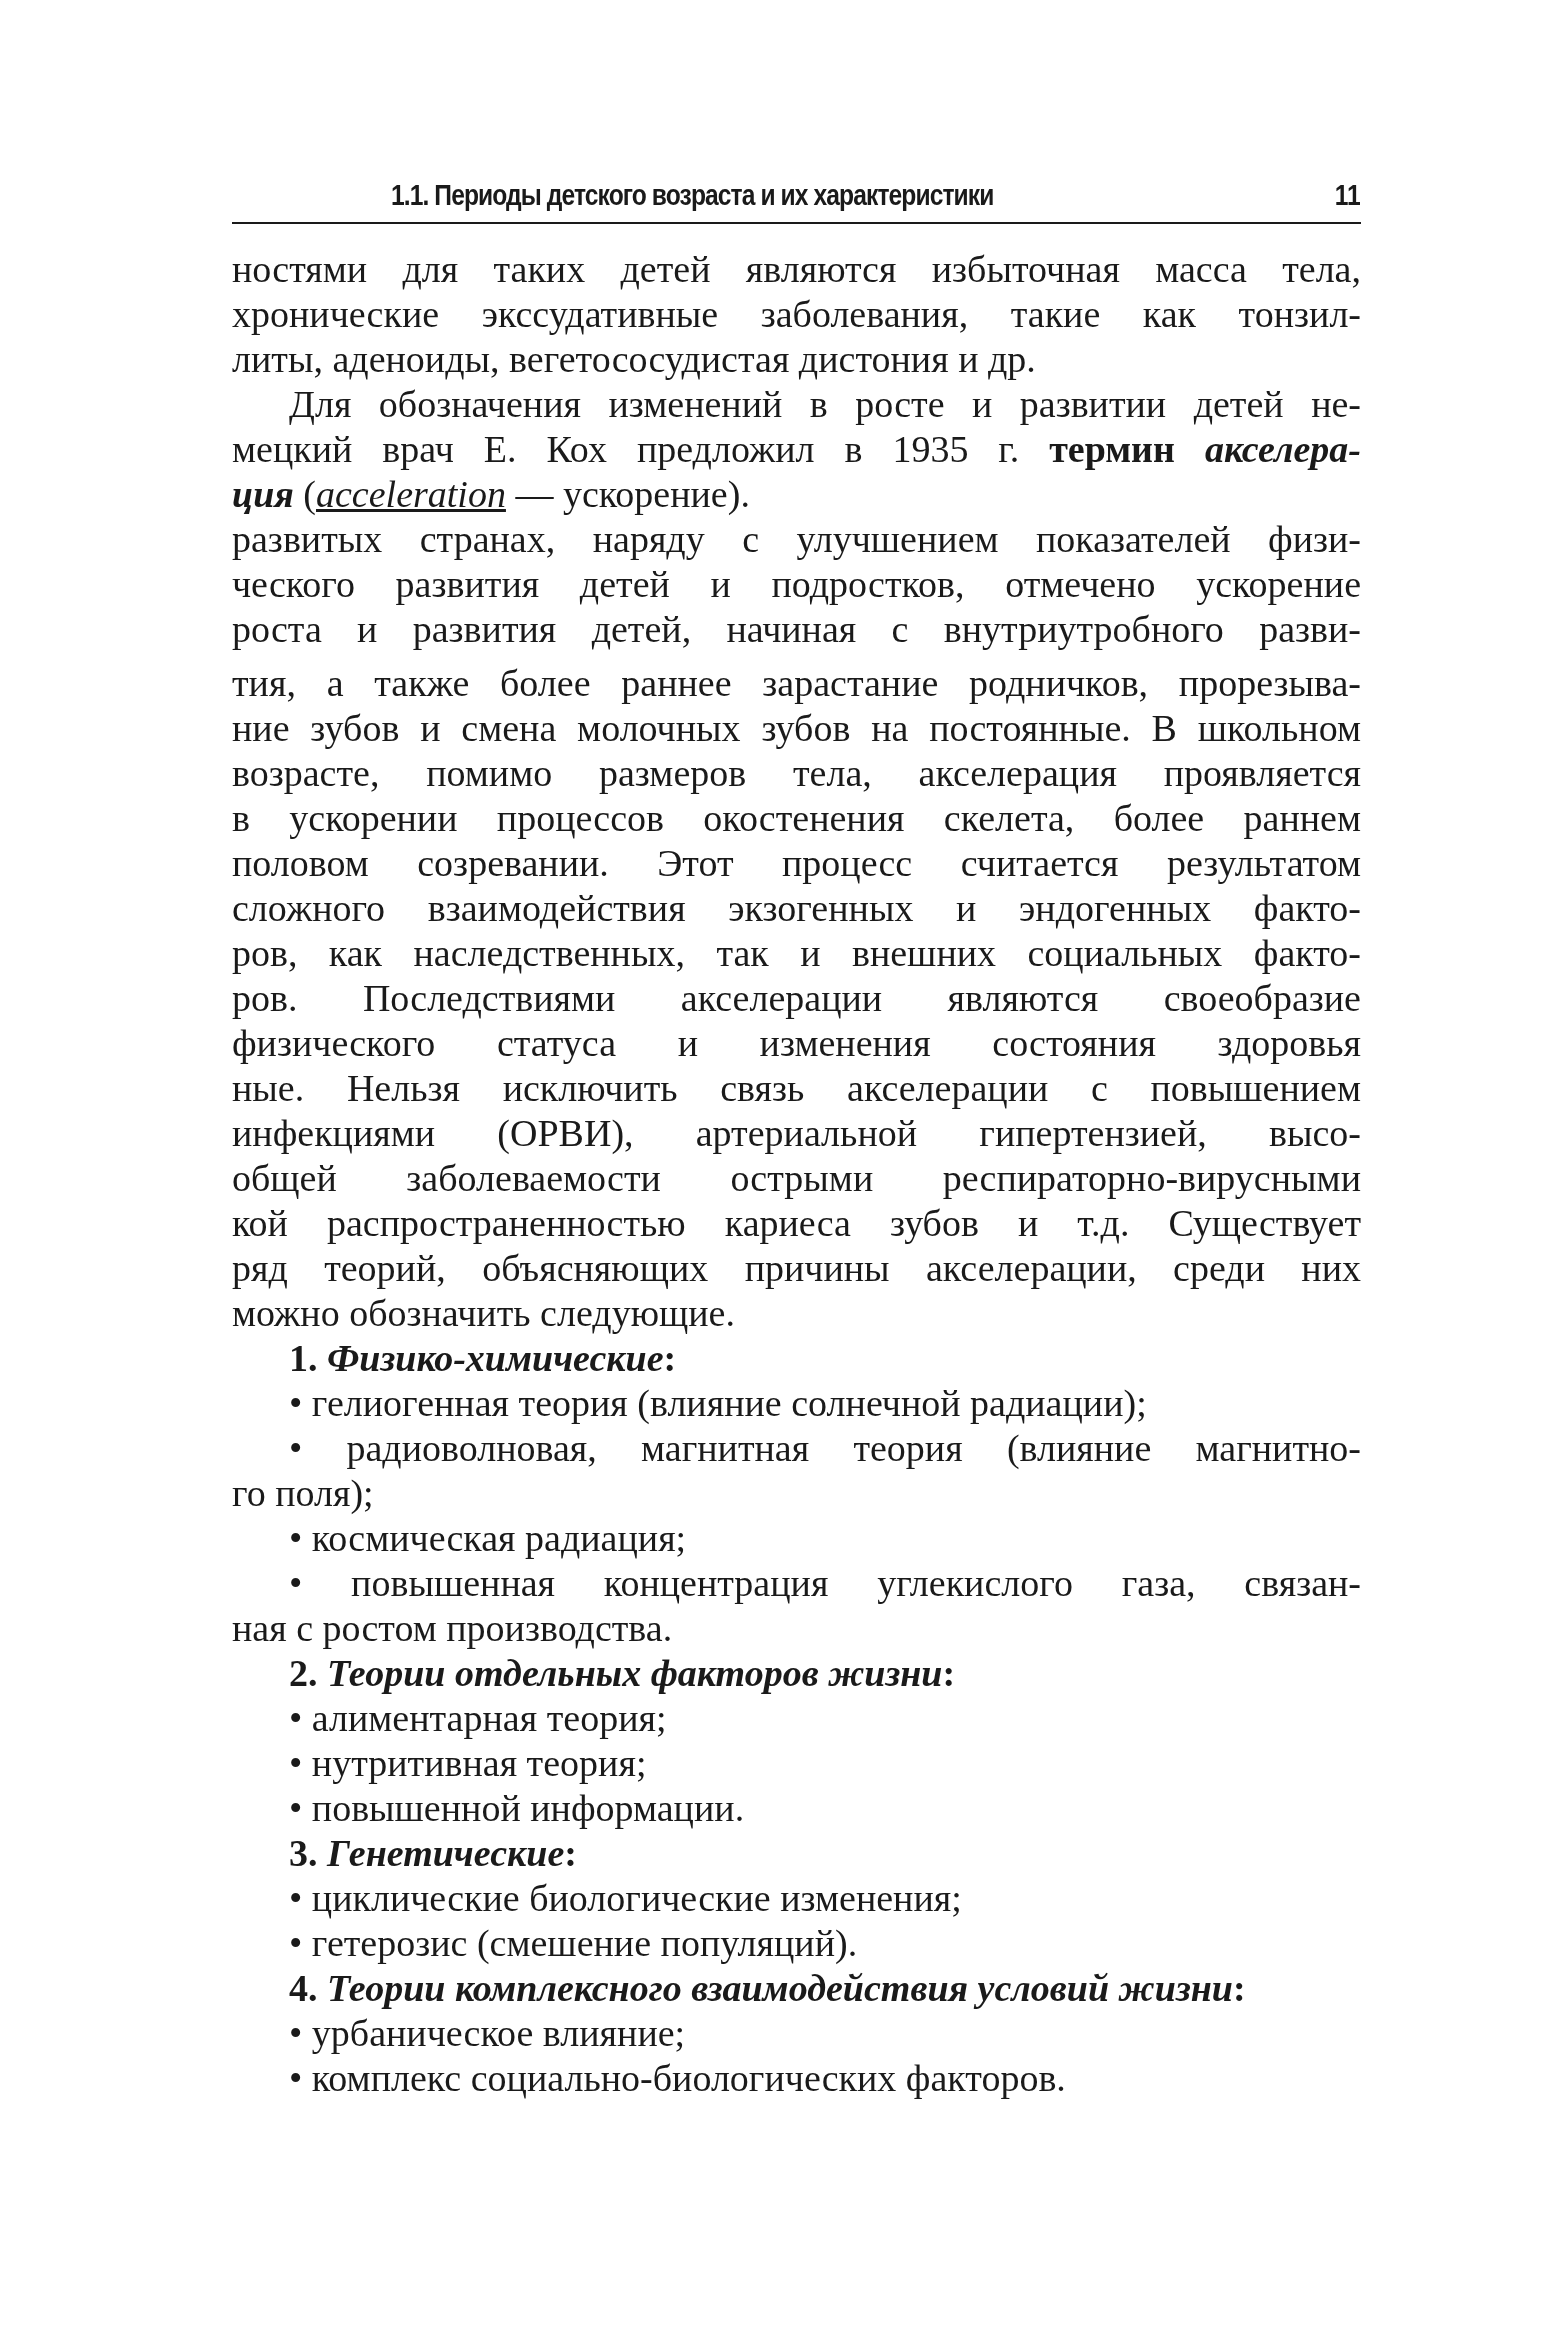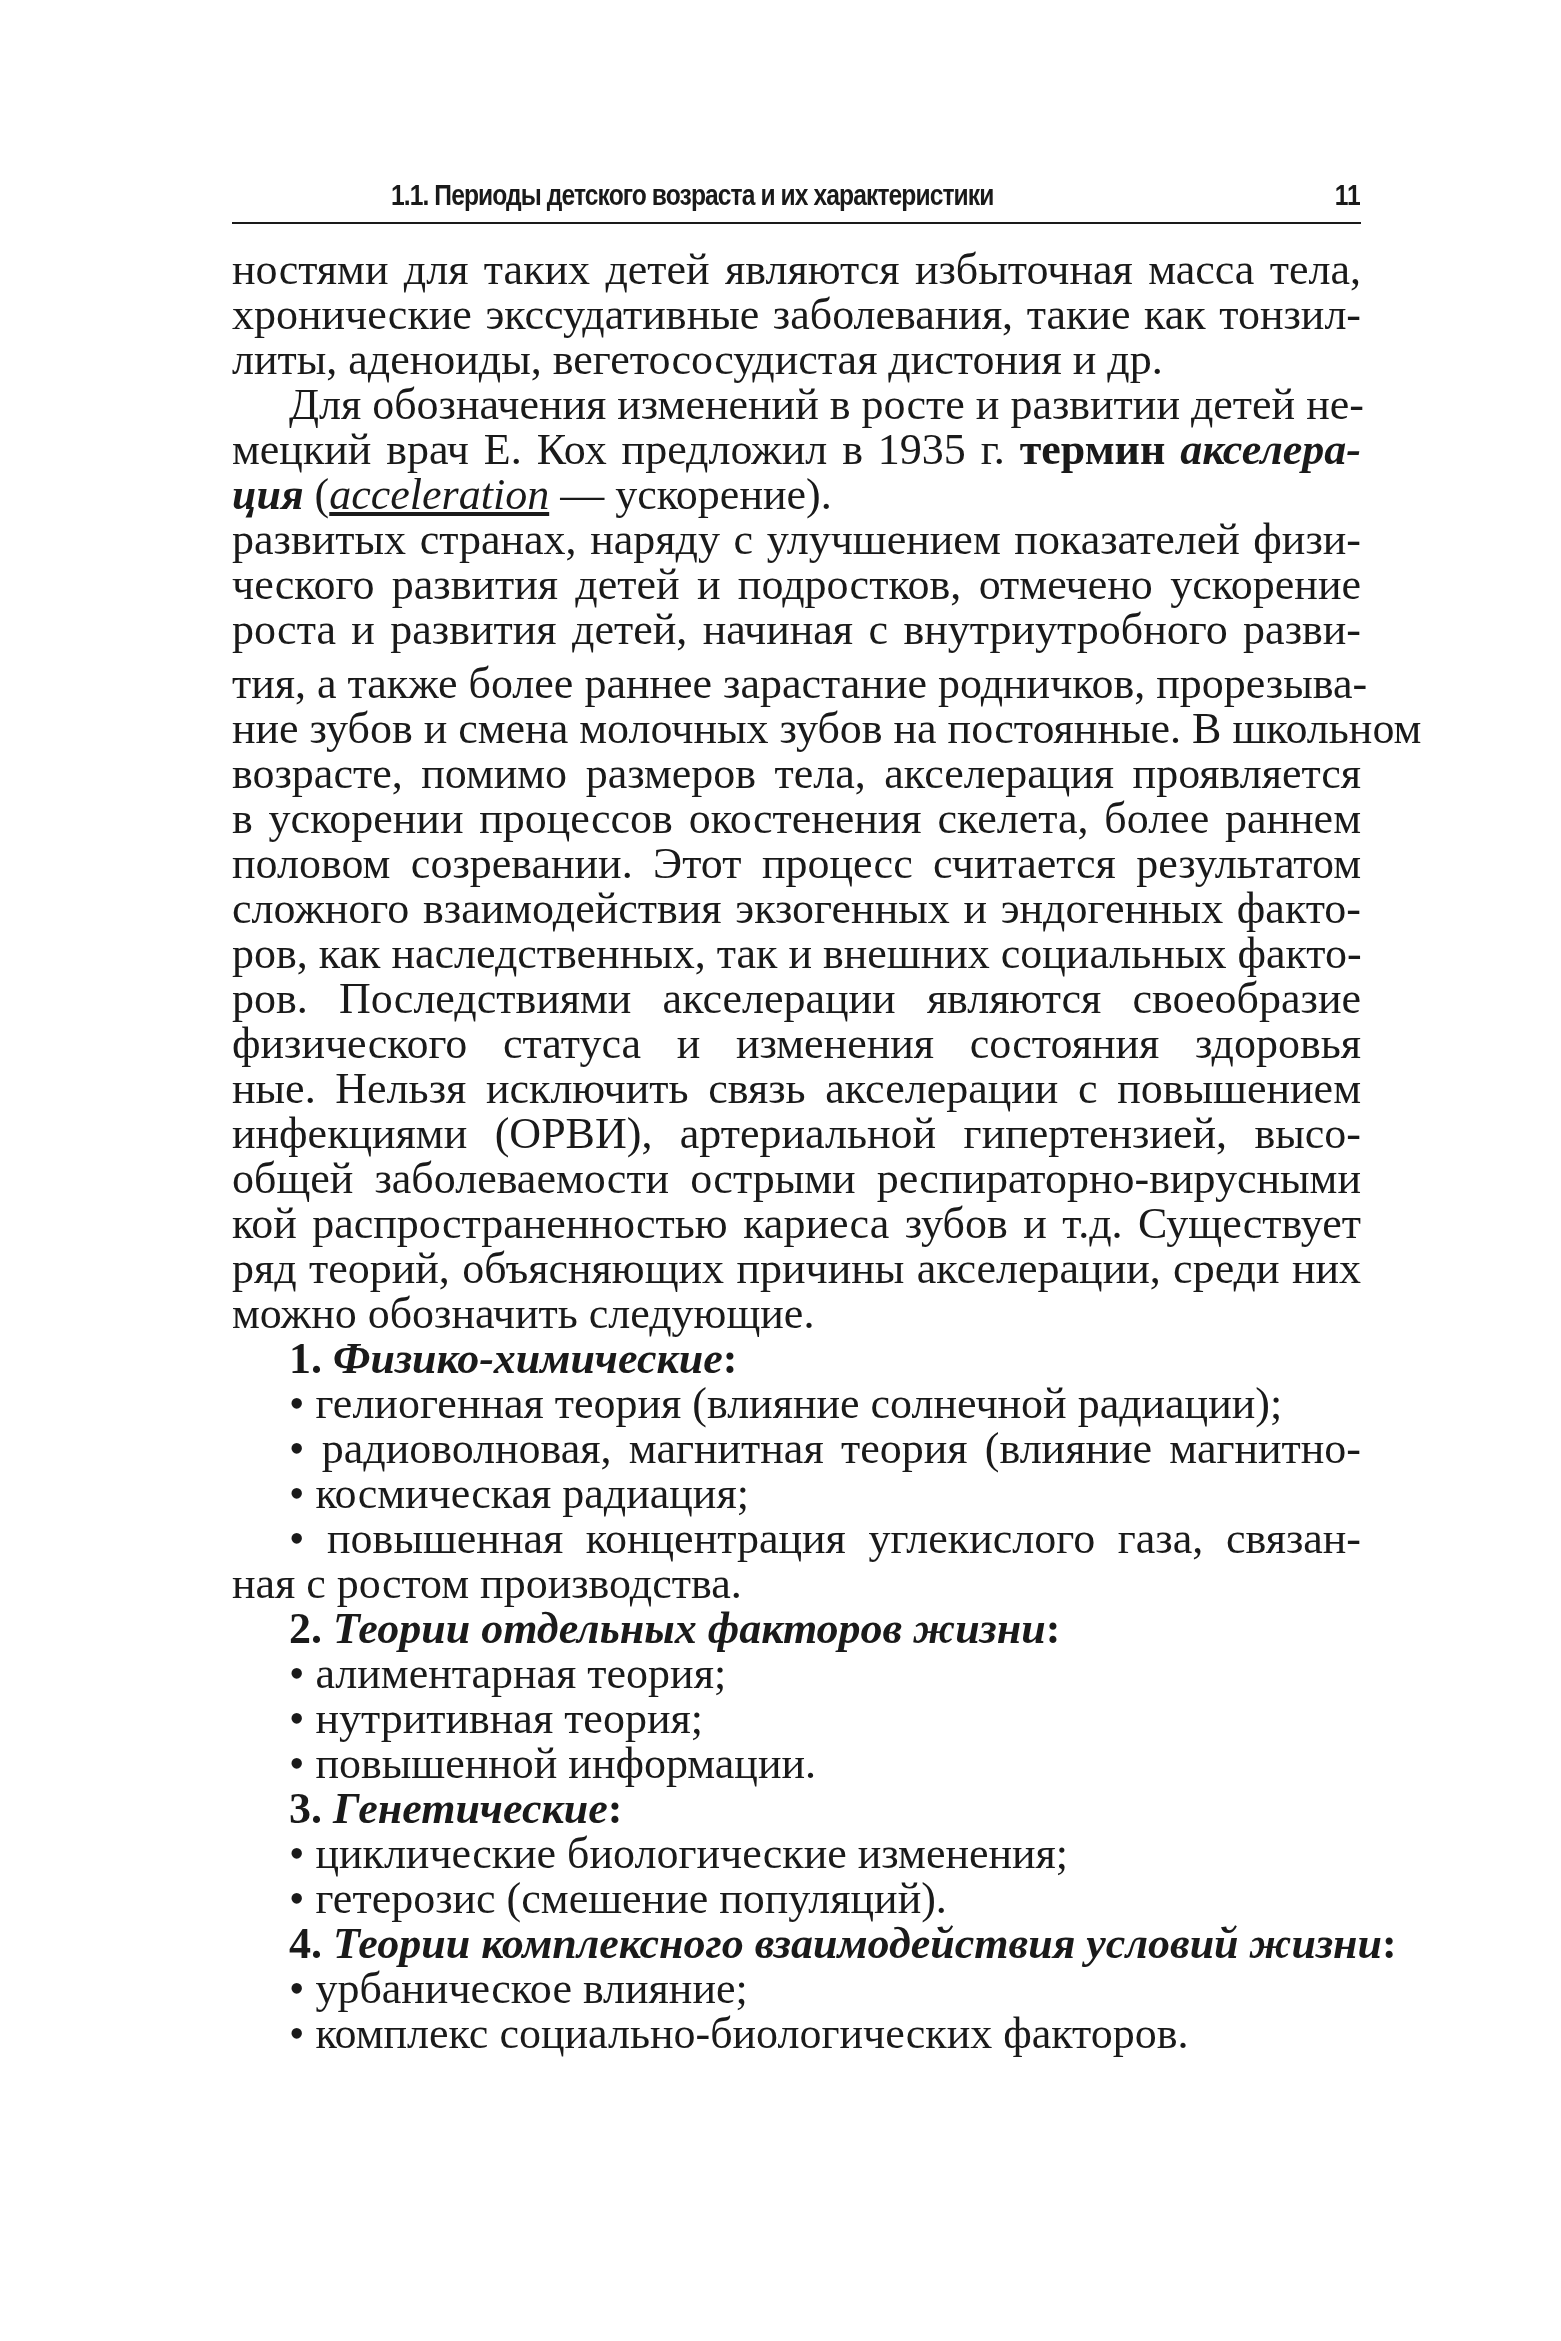--- a/index.html
+++ b/index.html
@@ -2,21 +2,21 @@
 <html style="font-size:12px"><head>
 <meta charset="utf-8">
 <style>
   html, body { margin: 0; padding: 0; background: #ffffff; }
   body { width: 1562px; height: 2342px; position: relative; overflow: hidden; }
   .page { position: absolute; left: 232px; top: 172px; width: 1129px; color: #1a1a1a; }
   .running-head { position: relative; height: 45px; font-family: "Liberation Sans", sans-serif; font-weight: bold; font-size: 30px; transform-origin: left top; }
   .running-head .title { position: absolute; left: 159px; top: 6px; letter-spacing: -1.1px; transform: scaleX(0.82); transform-origin: left top; white-space: nowrap; }
   .running-head .pageno { position: absolute; right: 0; top: 6px; transform: scaleX(0.82); transform-origin: right top; }
   .rule { height: 2.3px; background: #1a1a1a; margin-top: 4.5px; }
-  .body { margin-top: 23px; font-family: "Liberation Serif", serif; font-size: 44px; line-height: 45px; }
+  .body { margin-top: 23px; font-family: "Liberation Serif", serif; font-size: 38px; line-height: 45px; }
   .line { display: block; white-space: nowrap; text-align: justify; text-align-last: justify; height: 45px; }
   .line.last { text-align-last: left; }
   .indent { padding-left: 57px; }
   .bullet-line { padding-left: 57px; }
   b.bi, .bi { font-weight: bold; font-style: italic; }
   .num { font-weight: bold; font-style: normal; }
   em { font-style: italic; text-decoration: underline; }
   .heading-line { text-align-last: left; }
 </style>
 </head>
@@ -61,20 +61,21 @@
       <span class="line" style="white-space: nowrap;">общей заболеваемости острыми респираторно-вирусными</span>
       <span class="line" style="white-space: nowrap;">кой распространенностью кариеса зубов и т.д. Существует</span>
       <span class="line" style="white-space: nowrap;">ряд теорий, объясняющих причины акселерации, среди них</span>
       <span class="line last" style="white-space: nowrap;">можно обозначить следующие.</span>
     </div>
 
     <div>
       <span class="line indent heading-line" style="white-space: nowrap;"><span class="num">1.</span> <span class="bi">Физико-химические</span><b>:</b></span>
       <span class="line bullet-line last" style="white-space: nowrap;">• гелиогенная теория  (влияние солнечной радиации);</span>
       <span class="line bullet-line" style="white-space: nowrap;">• радиоволновая, магнитная теория (влияние магнитно-</span>
+      <span class="line last" style="white-space: nowrap;">го поля);</span>
       <span class="line bullet-line last" style="white-space: nowrap;">• космическая радиация;</span>
       <span class="line bullet-line" style="white-space: nowrap;">• повышенная концентрация углекислого газа, связан-</span>
       <span class="line last" style="white-space: nowrap;">ная с ростом производства.</span>
     </div>
 
     <div>
       <span class="line indent heading-line" style="white-space: nowrap;"><span class="num">2.</span> <span class="bi">Теории отдельных факторов жизни</span><b>:</b></span>
       <span class="line bullet-line last" style="white-space: nowrap;">• алиментарная теория;</span>
       <span class="line bullet-line last" style="white-space: nowrap;">• нутритивная теория;</span>
       <span class="line bullet-line last" style="white-space: nowrap;">• повышенной информации.</span>

